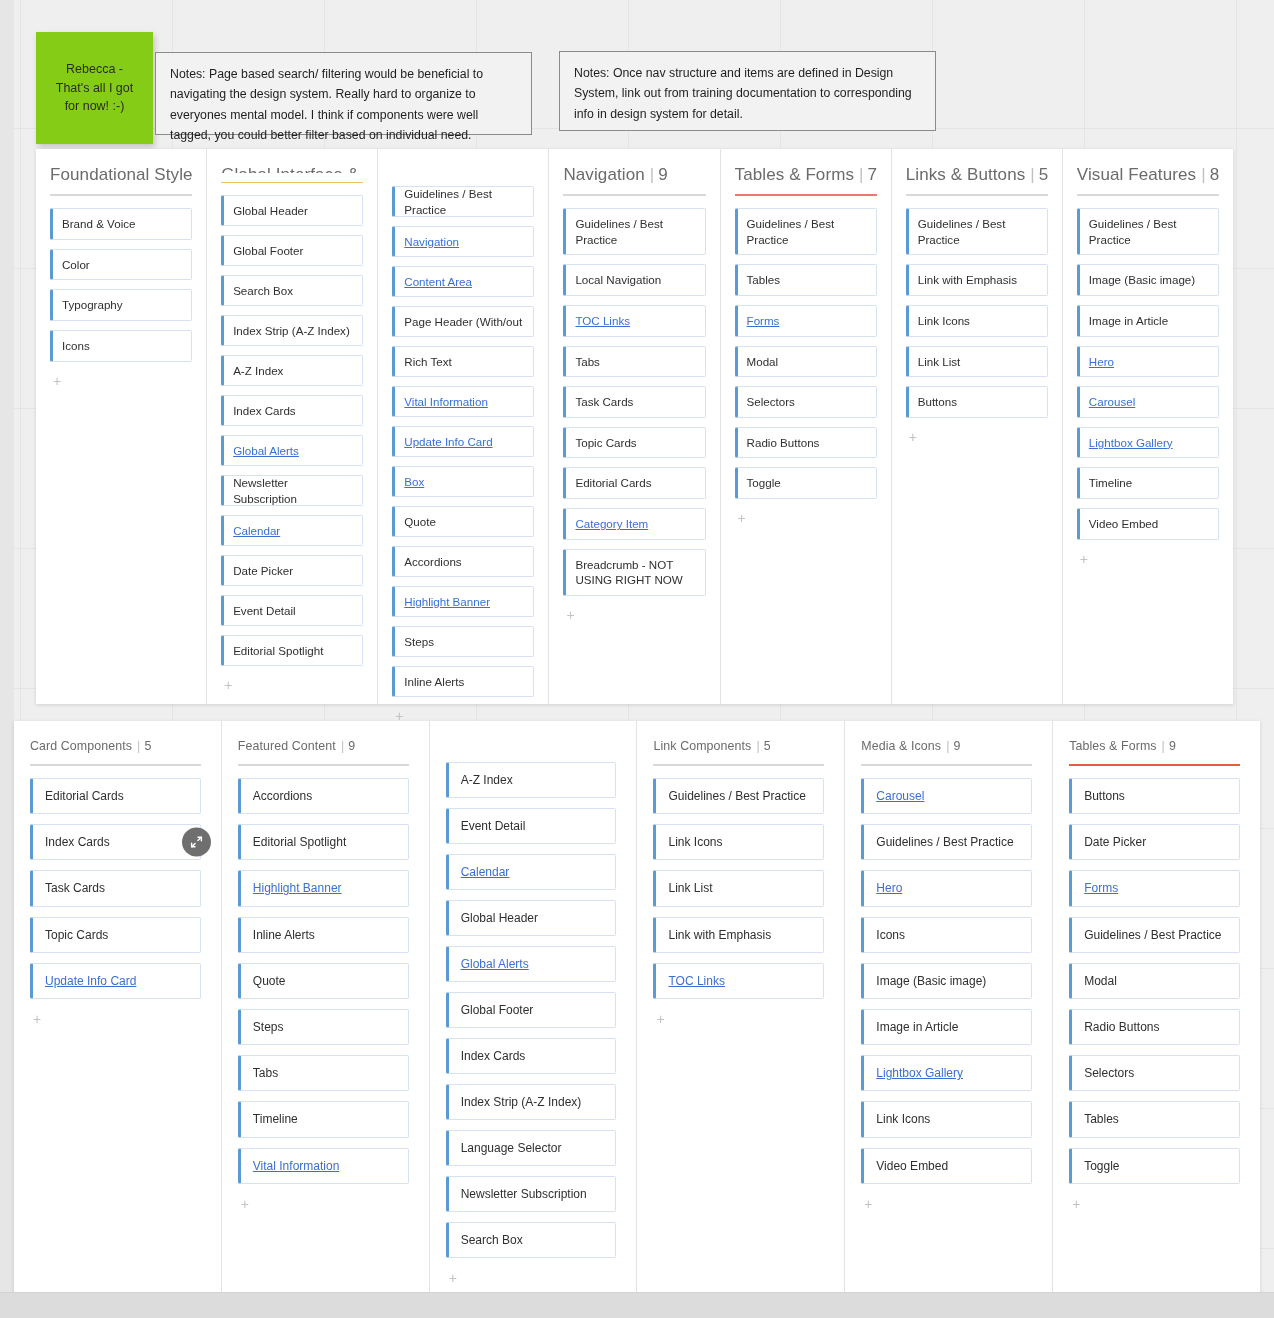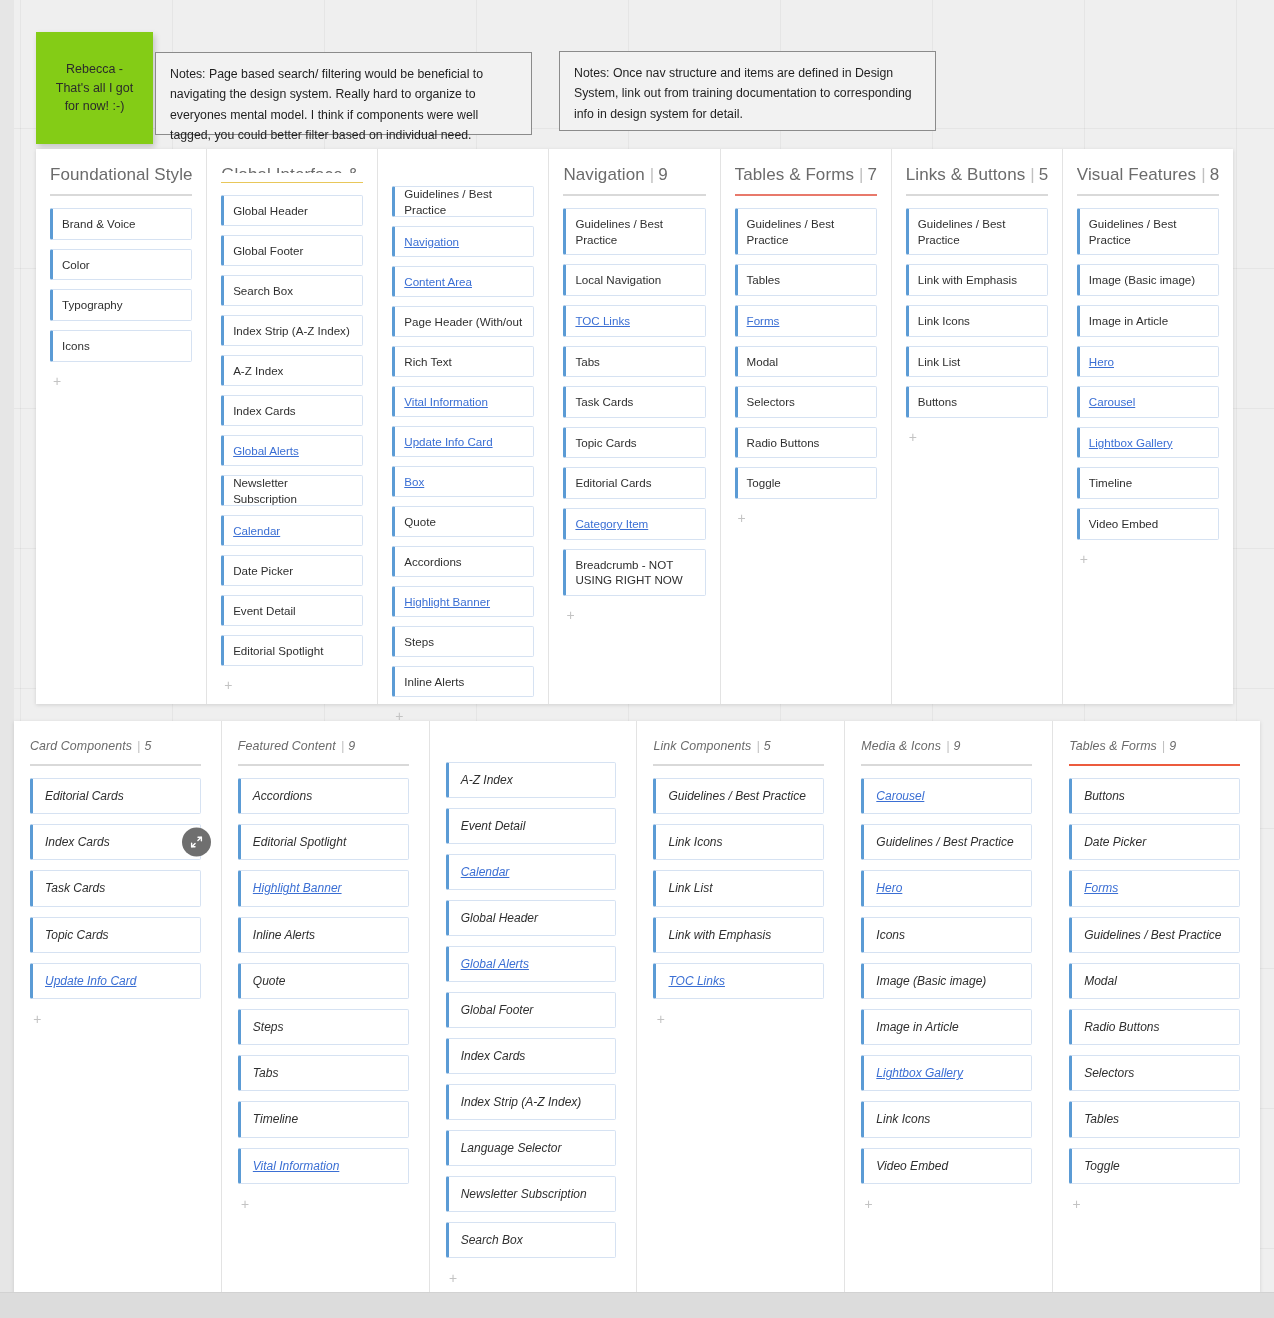--- a/index.html
+++ b/index.html
@@ -67,21 +67,21 @@
   #board-2 { left: 14px; top: 721px; width: 1246px; height: 572px; }
 
   .column {
     flex: 1 1 0;
     padding: 16px 14px 10px 14px;
     border-right: 1px solid #e3e3e3;
     min-width: 0;
     display: flex; flex-direction: column;
   }
   .column:last-child { border-right: none; }
-  #board-2 .column { padding: 18px 20px 10px 16px; font-style: italic; }
+  #board-2 .column { padding: 18px 20px 10px 16px; }
 
   .col-header {
     font-size: 17px; color: #6b6b6b;
     white-space: nowrap; overflow: hidden;
     margin-bottom: 9px;
     letter-spacing: 0.1px;
   }
   #board-2 .col-header { font-size: 12.4px; margin-bottom: 11px; }
   .col-header .sep { color: #c0c0c0; margin: 0 4px 0 5px; }
   .col-header .count { color: #6b6b6b; }

